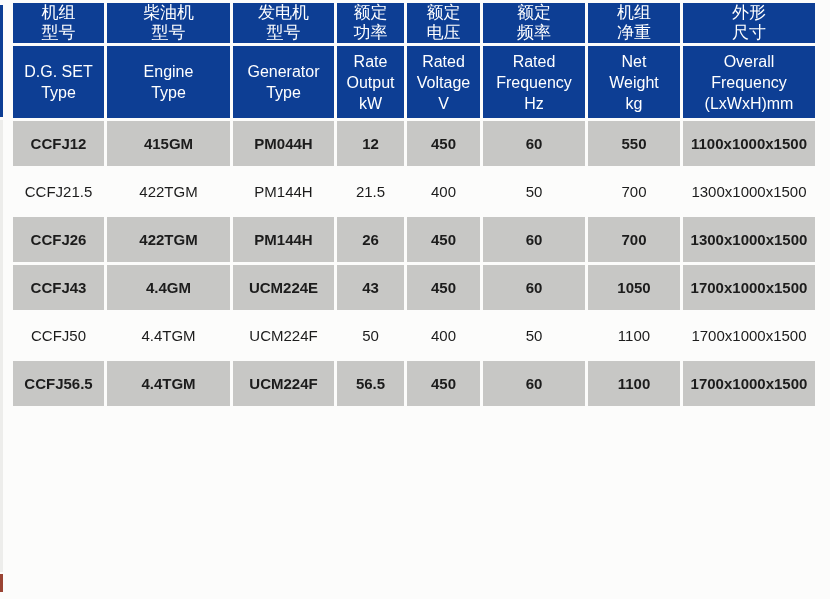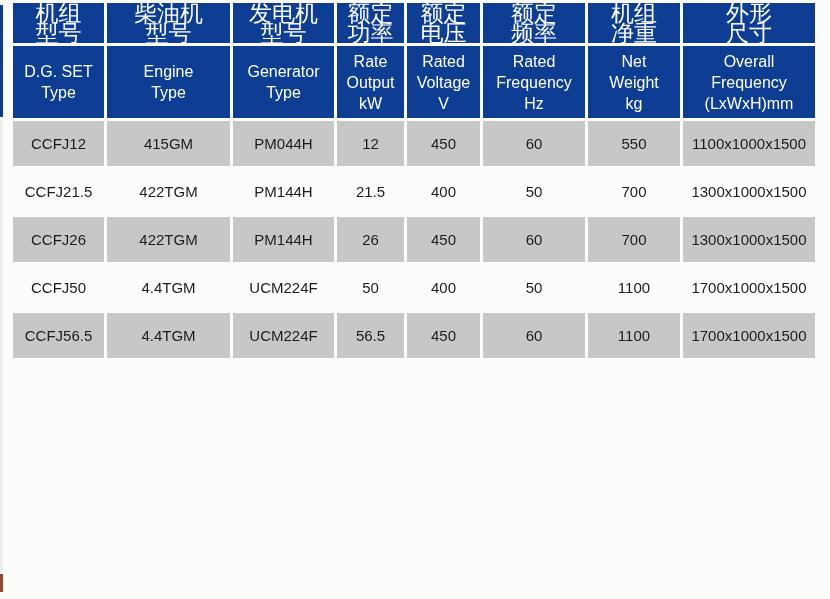--- a/index.html
+++ b/index.html
@@ -36,36 +36,36 @@
   col.c5{width:73px} col.c6{width:102px} col.c7{width:92px}  col.c8{width:132px}
 
   thead th{
     background:var(--blue);
     color:#ffffff;
     font-weight:normal;
     text-align:center;
     vertical-align:middle;
     padding:0 2px;
   }
-  tr.hrow-cn th{ height:39px; font-size:23px; }
+  tr.hrow-cn th{ height:39px; font-size:17px; }
   tr.hrow-en th{ height:72px; font-size:16px; }
   .hl{ line-height:20px; }
   tr.hrow-en .hl{ line-height:21px; }
 
   tbody td{
     height:45px;
     text-align:center;
     vertical-align:middle;
     font-size:15px;
     color:var(--body-text);
     padding:0 2px;
     white-space:nowrap;
   }
   tbody tr.white td{ background:var(--page-bg); }
-  tbody tr.gray  td{ background:var(--gray-row); }
+  tbody tr.gray  td{ background:var(--gray-row);font-weight:bold; }
 </style>
 </head>
 <body>
 
 <div class="page">
   <div class="edge-sliver sliver-blue"></div>
   <div class="edge-sliver sliver-gray"></div>
   <div class="edge-sliver sliver-red"></div>
 
   <table class="spec">
@@ -178,20 +178,30 @@
         <tr class="gray">
           <td>CCFJ26</td>
           <td>422TGM</td>
           <td>PM144H</td>
           <td>26</td>
           <td>450</td>
           <td>60</td>
           <td>700</td>
           <td>1300x1000x1500</td>
         </tr>
+        <tr class="gray">
+          <td>CCFJ43</td>
+          <td>4.4GM</td>
+          <td>UCM224E</td>
+          <td>43</td>
+          <td>450</td>
+          <td>60</td>
+          <td>1050</td>
+          <td>1700x1000x1500</td>
+        </tr>
         <tr class="white">
           <td>CCFJ50</td>
           <td>4.4TGM</td>
           <td>UCM224F</td>
           <td>50</td>
           <td>400</td>
           <td>50</td>
           <td>1100</td>
           <td>1700x1000x1500</td>
         </tr>

